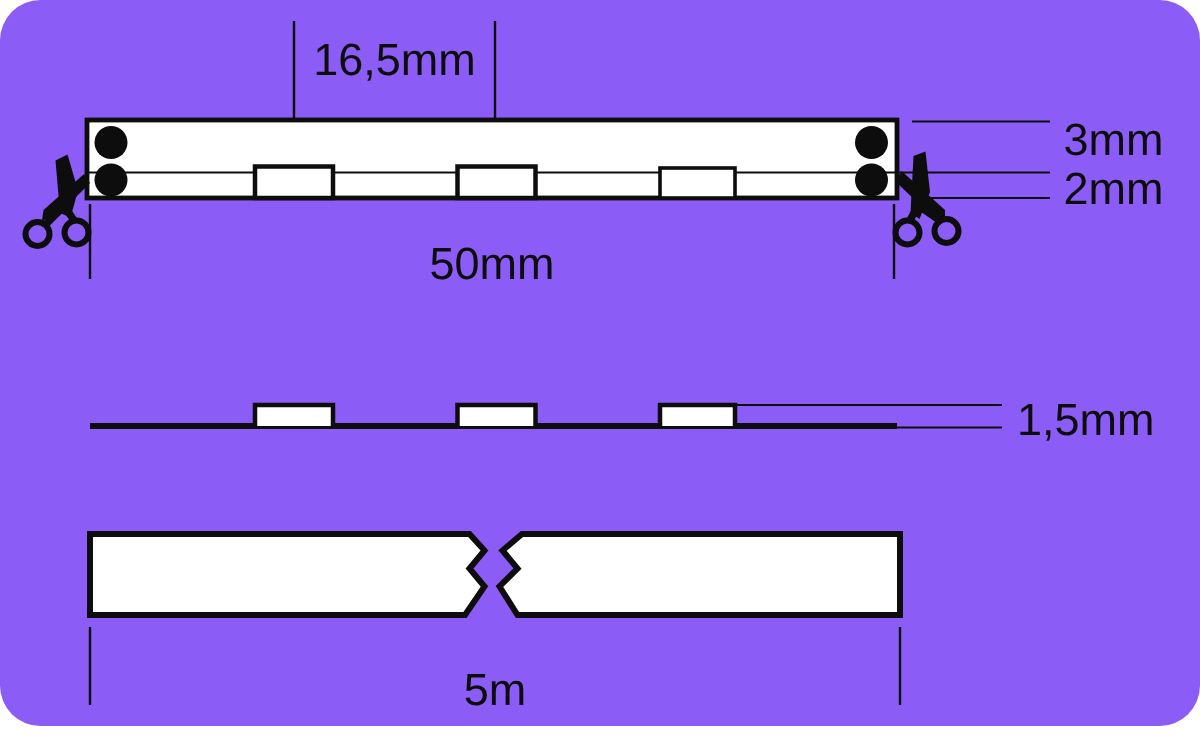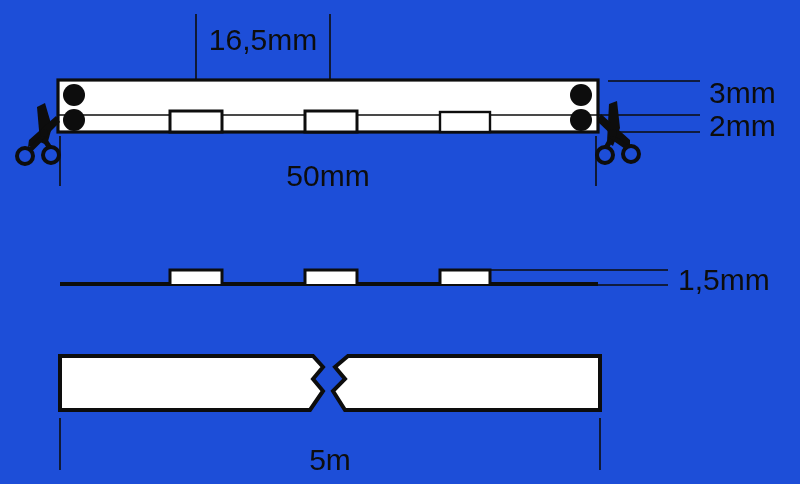--- a/index.html
+++ b/index.html
@@ -7,22 +7,23 @@
     padding: 0;
     background: #ffffff;
   }
   body {
     font-family: "Liberation Sans", sans-serif;
   }
   #drawing-root {
     position: relative;
     width: 800px;
     height: 484px;
-    background: #1d4ed8;
+    background: #8b5cf6;
     overflow: hidden;
+    border-radius: 27px;
   }
   svg.sheet {
     display: block;
     width: 800px;
     height: 498px;
   }
   .dim-text {
     font-family: "Liberation Sans", sans-serif;
     font-size: 30px;
     fill: #0d0d0d;

